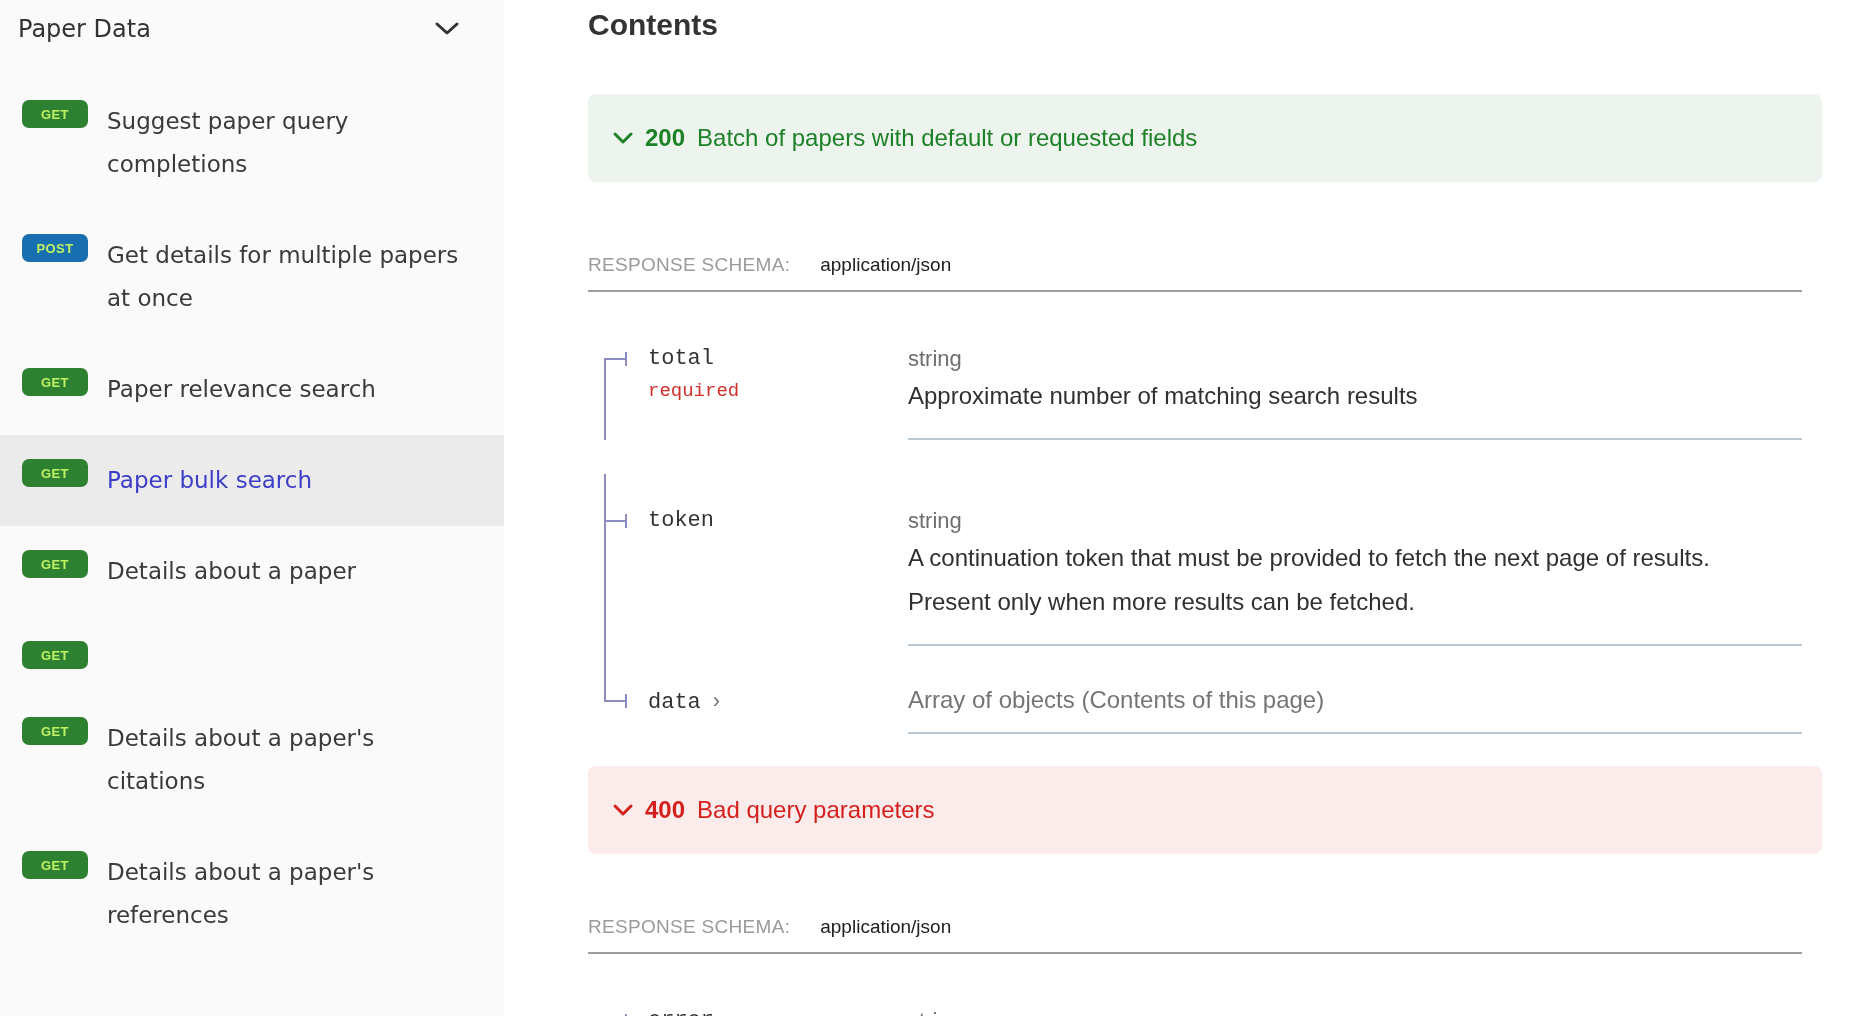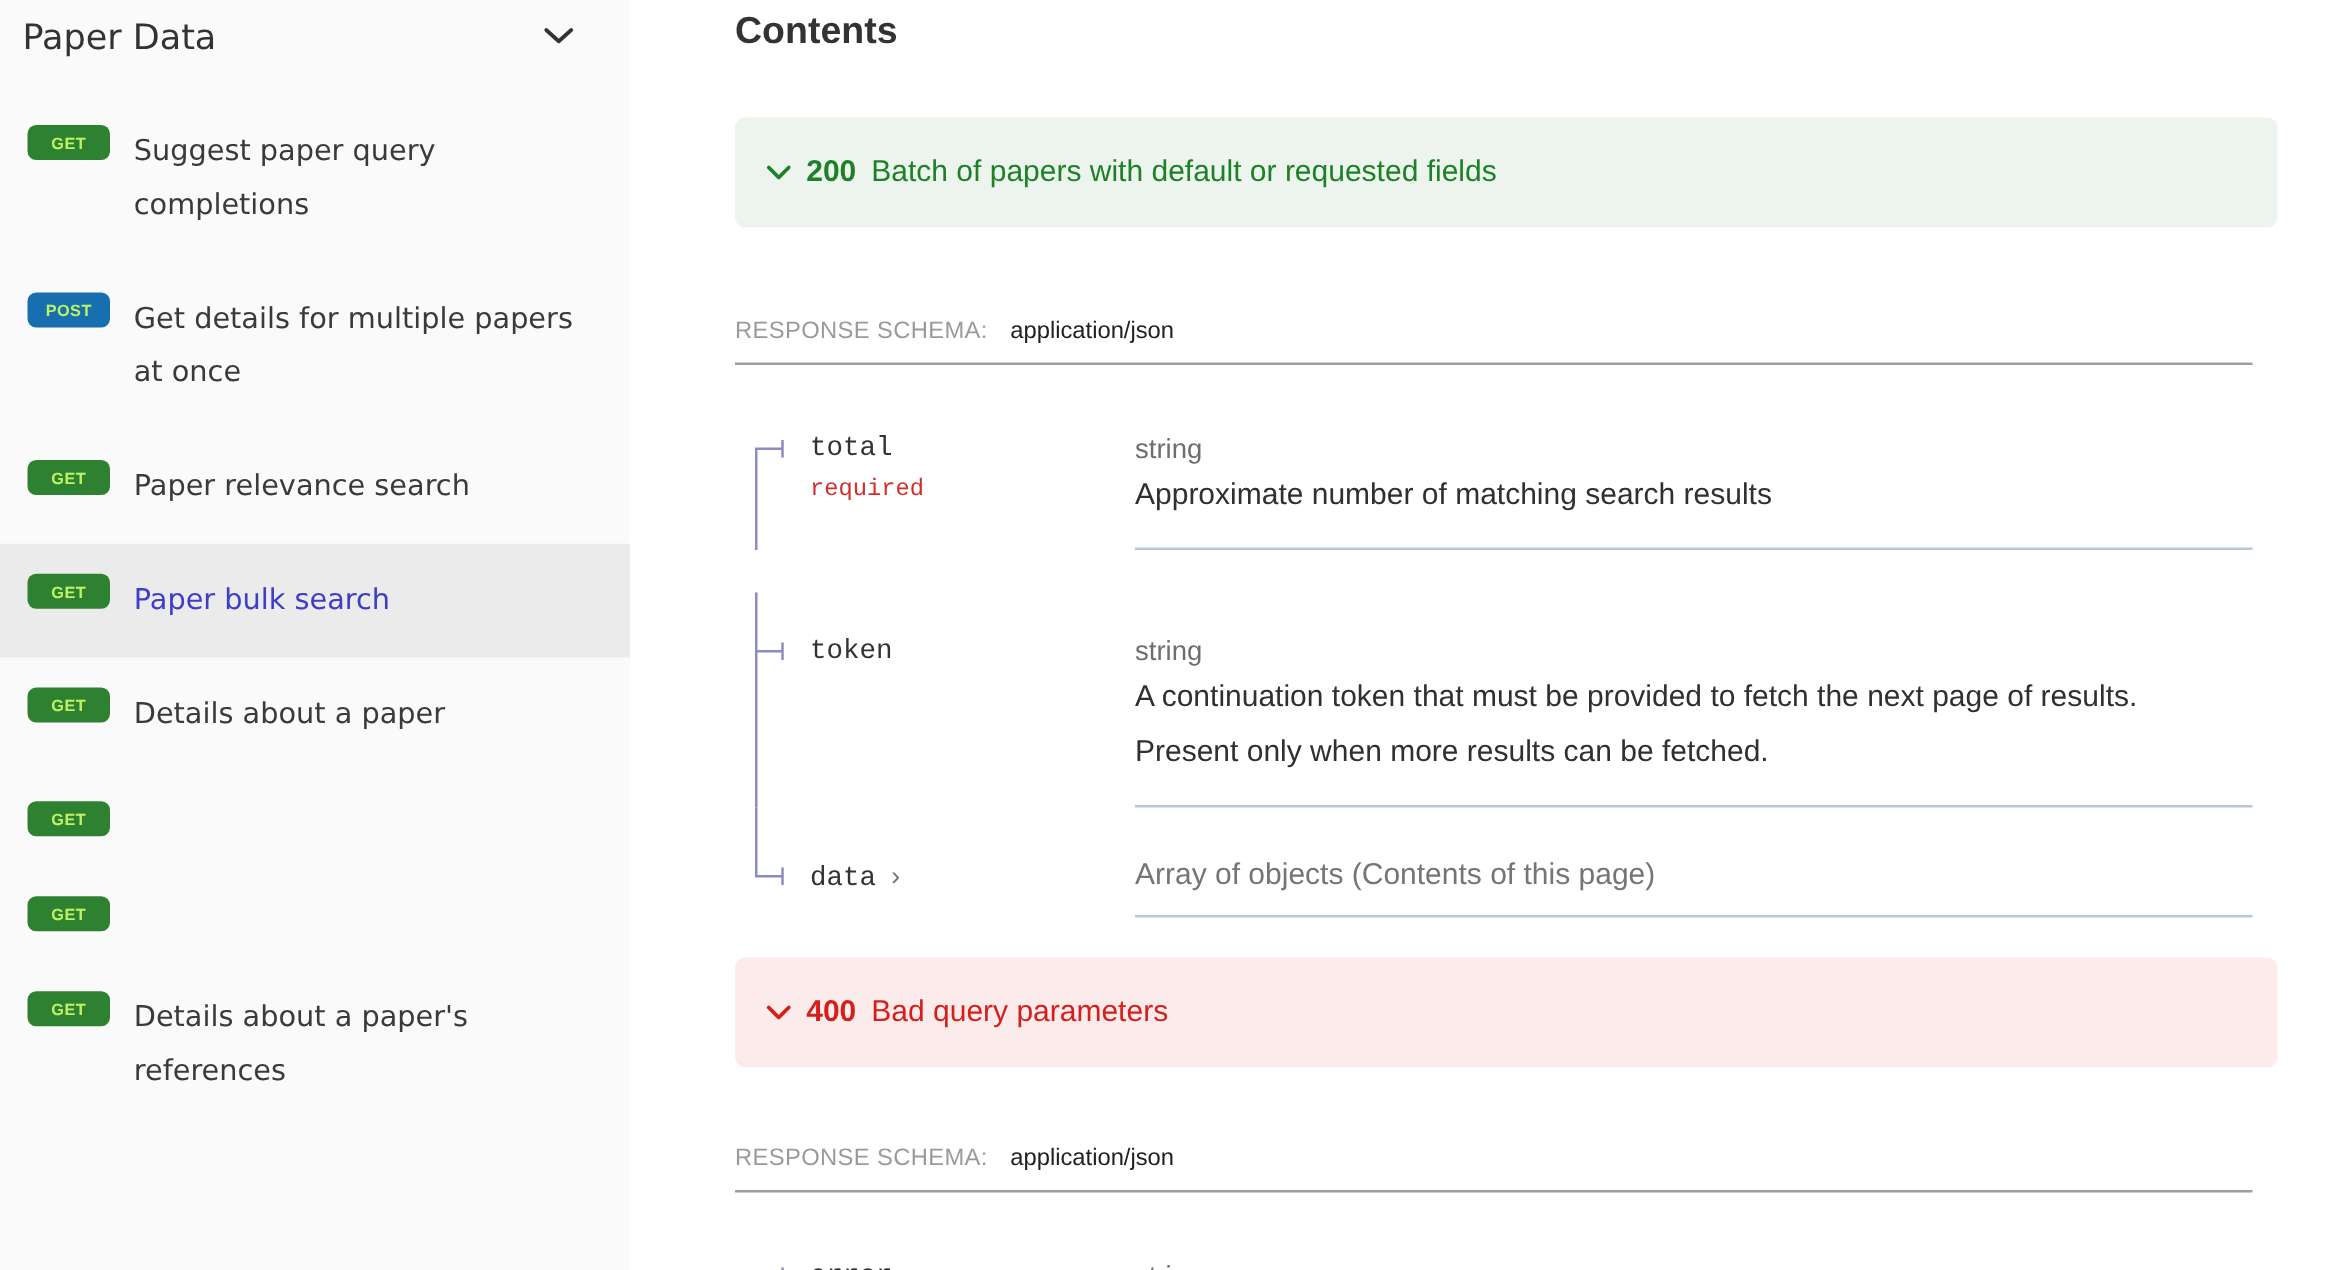--- a/index.html
+++ b/index.html
@@ -30,21 +30,21 @@
   
   .sidebar{
     position:absolute;left:0;top:0;width:504px;height:1016px;
     background:var(--sidebar-bg);
     font-family:"DejaVu Sans",sans-serif;
   }
   .sidebar-header{
     display:flex;align-items:center;justify-content:space-between;
     padding:14px 44px 0 18px;height:44px;
   }
-  .sidebar-title{font-size:28px;color:#333333;}
+  .sidebar-title{font-size:24px;color:#333333;}
   .menu{margin-top:32px;}
   .menu-item{
     display:flex;align-items:flex-start;
     padding:24px 30px 24px 22px;cursor:pointer;
   }
   .menu-item.selected{background:var(--sidebar-sel-bg);}
   .badge{
     flex:0 0 66px;height:28px;border-radius:7px;margin-right:19px;
     font-size:13px;font-weight:bold;letter-spacing:.4px;color:#bef264;
     display:flex;align-items:center;justify-content:center;
@@ -70,21 +70,21 @@
   .banner.success{background:var(--ok-bg);color:var(--ok-green);margin-top:50px;}
   .banner.error{background:var(--err-bg);color:var(--err-red);margin-top:32px;}
   .banner .chev{flex:0 0 auto;margin-right:11px;display:block;}
   .banner .code{font-size:24px;font-weight:bold;}
   .banner .bdesc{font-size:24px;margin-left:12px;}
 
   .schema-head{display:flex;align-items:center;padding-bottom:14px;}
   .schema-head.first{margin-top:72px;}
   .schema-head.second{margin-top:62px;}
   .schema-label{font-size:19px;color:var(--label-gray);letter-spacing:.3px;}
-  .content-type{font-size:19px;color:#212121;margin-left:18px;}
+  .content-type{font-size:19px;color:#212121;margin-left:30px;}
   .schema-rule{width:1214px;height:2px;background:var(--rule);}
 
   .schema-table{margin-top:54px;}
   .field-row{display:flex;}
   .field-left{
     flex:0 0 320px;position:relative;padding-left:60px;
   }
   .field-right{
     flex:1;margin-right:20px;padding-bottom:20px;
     border-bottom:2px solid var(--sep);
@@ -145,20 +145,21 @@
     </div>
     <div class="menu-item">
       <span class="badge get">GET</span>
       <span class="menu-label">Details about a paper</span>
     </div>
     <div class="menu-item">
       <span class="badge get">GET</span>
     </div>
     <div class="menu-item">
       <span class="badge get">GET</span>
+      <span class="menu-label">Details about a paper's citations</span>
     </div>
     <div class="menu-item">
       <span class="badge get">GET</span>
       <span class="menu-label">Details about a paper's references</span>
     </div>
   </div>
 </nav>
 
 <main class="main">
   <h1 class="page-title">Contents</h1>

